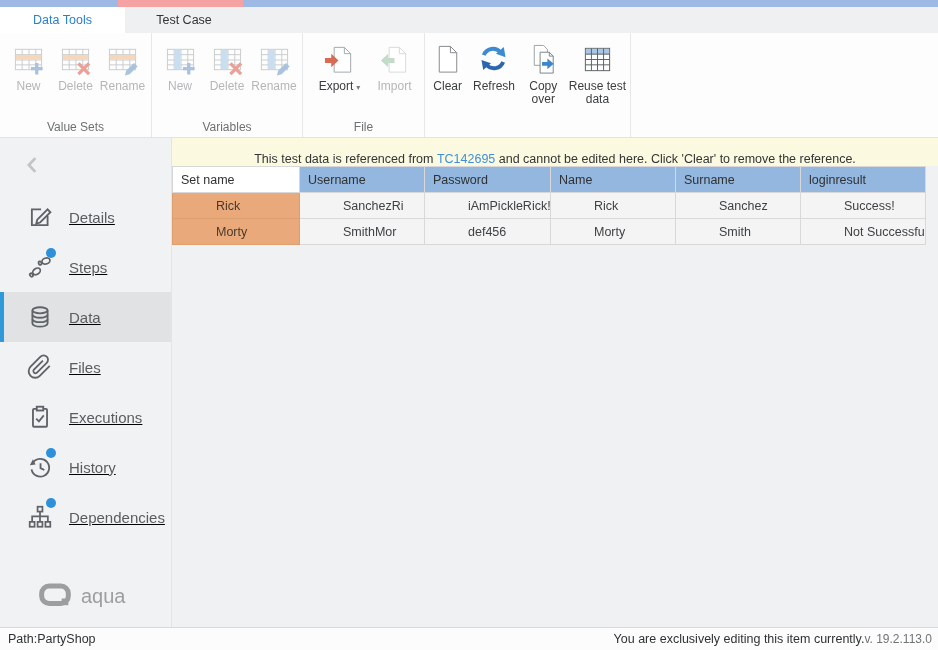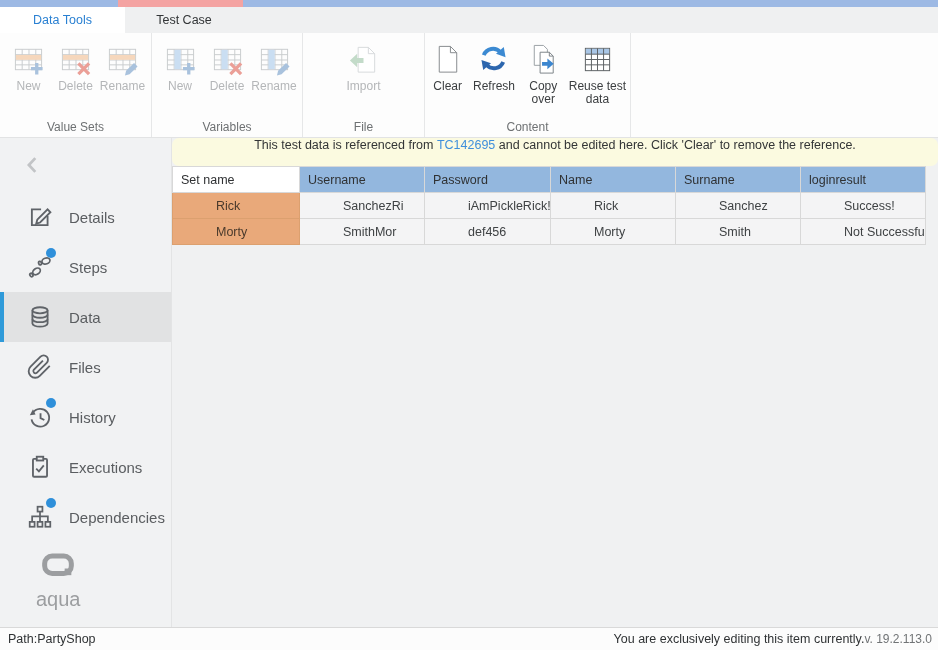--- a/index.html
+++ b/index.html
@@ -27,33 +27,33 @@
   .rbtn .ricon { height:35px; display:flex; align-items:center; justify-content:center; }
   .rbtn .rlabel { font-size:12px; line-height:13px; color:#3b3e40; text-align:center; margin-top:3px; white-space:pre-line; }
   .rbtn.disabled .rlabel { color:#b4b6b8; }
   .w47 { width:47px; } .w62 { width:62px; } .w48 { width:48px; } .w42 { width:42px; } .w52 { width:52px; }
   .caret { font-size:8px; color:#7c7f82; margin-left:3px; }
 
   
   .content-row { flex:1; display:flex; min-height:0; }
 
   
-  .sidebar { width:172px; background:#f1f2f3; border-right:1px solid #e3e4e5; position:relative; }
+  .sidebar { width:172px; background:#f1f2f3; border-right:1px solid #e3e4e5; position:relative;text-decoration:underline; }
   .back-row { height:54px; display:flex; align-items:center; padding-left:22px; }
   .nav-item { height:50px; display:flex; align-items:center; padding-left:27px; gap:16px; cursor:pointer; color:#5a5d60; font-size:15px; }
   .nav-item.selected { background:#e1e2e3; box-shadow:inset 4px 0 0 #2f9ad9; }
   .icon-wrap { position:relative; width:26px; height:26px; flex:0 0 26px; }
   .icon-wrap svg { width:26px; height:26px; }
   .dot { position:absolute; top:-6px; right:-3px; width:10px; height:10px; border-radius:50%; background:#2f90da; }
-  .logo { position:absolute; bottom:16px; left:36px; display:flex; align-items:center; gap:7px;flex-direction:column; }
+  .logo { position:absolute; bottom:16px; left:36px; display:flex; align-items:center; gap:7px; }
   .logo .logotext { font-size:20px; color:#9c9ea0; }
 
   
   .main { flex:1; background:#f0f1f2; display:flex; flex-direction:column; min-width:0; }
-  .notice { height:28px; background:#fbfae0; display:flex; align-items:flex-start; justify-content:center; font-size:12.5px; color:#333536; white-space:pre;border-radius:7px; }
+  .notice { height:28px; background:#fbfae0; display:flex; align-items:flex-end; justify-content:center; font-size:12.5px; color:#333536; white-space:pre; }
   .notice .ref-link { color:#3f8fdc; }
 
   table.data { border-collapse:collapse; width:753px; table-layout:fixed; font-size:12.5px; background:#f4f4f5;border-radius:13px; }
   table.data th, table.data td { border:1px solid #d8d8d8; height:26px; padding:0 0 0 8px; text-align:left; font-weight:normal; overflow:hidden; white-space:nowrap; }
   table.data th { background:#93b7de; color:#2f3133; }
   table.data th.corner { background:#ffffff; }
   table.data td { background:#f4f4f5; color:#3f4244;padding-left:43px; }
   table.data td.setname { background:#e9a97a; color:#4a3a2c; border-color:#dca06f; }
 
   
@@ -170,20 +170,30 @@
               <rect x="10.8" y="7" width="6.4" height="20" fill="#cadef2"></rect>
               <path d="M19.5 33.5l1.2-4.8 8.2-8.2 3.6 3.6-8.2 8.2z" fill="#a9c2dd"></path>
             </svg>
         </span>
         <span class="rlabel">Rename</span>
       </div>
       <div class="gtitle">Variables</div>
     </div>
 
     <div class="rgroup g-file">
+      <div class="rbtn w62">
+        <span class="ricon">
+          <svg width="33" height="33" viewBox="0 0 34 34">
+              <path d="M11.5 4.5H22l6.5 6.5v19h-17z" fill="#fff" stroke="#a3a7aa"></path>
+              <path d="M22 4.5V11h6.5" fill="none" stroke="#a3a7aa"></path>
+              <path d="M2 15.5h6.5V11l7.5 7-7.5 7v-4.5H2z" fill="#d96a54"></path>
+            </svg>
+        </span>
+        <span class="rlabel"><span>Export</span><span class="caret">▾</span></span>
+      </div>
       <div class="rbtn w48 disabled">
         <span class="ricon">
           <svg width="33" height="33" viewBox="0 0 34 34">
               <path d="M11.5 4.5H22l6.5 6.5v19h-17z" fill="#fff" stroke="#d7dadc"></path>
               <path d="M22 4.5V11h6.5" fill="none" stroke="#d7dadc"></path>
               <path d="M17 15.5h-6.5V11L3 18l7.5 7v-4.5H17z" fill="#c3dbc9"></path>
             </svg>
         </span>
         <span class="rlabel">Import</span>
       </div>
@@ -229,21 +239,20 @@
           <svg width="33" height="33" viewBox="0 0 34 34">
               <rect x="4.5" y="5.5" width="25" height="23" fill="#fff" stroke="#5c6063"></rect>
               <rect x="5" y="6" width="24" height="5.5" fill="#a9c6e6"></rect>
               <g stroke="#5c6063" fill="none">
                 <path d="M4.5 11.5h25M4.5 17h25M4.5 22.5h25M10.75 5.5v23M17 5.5v23M23.25 5.5v23"></path>
               </g>
             </svg>
         </span>
         <span class="rlabel">Reuse test data</span>
       </div>
-      <div class="gtitle">Content</div>
     </div>
 
   </div>
 
   <div class="content-row">
 
     <aside class="sidebar">
       <div class="back-row">
         <span>
           <svg width="22" height="22" viewBox="0 0 24 24">
@@ -296,38 +305,38 @@
           <svg viewBox="0 0 24 24" fill="none" stroke="#5f6368" stroke-width="1.7">
               <path d="M21 11l-9.2 9.2a6 6 0 01-8.5-8.5l9.2-9.2a4 4 0 015.7 5.7l-9.2 9.2a2 2 0 01-2.8-2.8l8.5-8.5"></path>
             </svg>
         </span>
         <span>Files</span>
       </div>
 
       <div class="nav-item">
         <span class="icon-wrap">
           <svg viewBox="0 0 24 24" fill="none" stroke="#5f6368" stroke-width="1.7">
+              <rect x="5.5" y="4.5" width="13" height="16.5" rx="1"></rect>
+              <rect x="9" y="2.5" width="6" height="3.5" fill="#f1f2f3"></rect>
+              <path d="M8.5 13.5l2.5 2.5 4.5-5.5"></path>
+            </svg>
+        </span>
+        <span>Executions</span>
+      </div>
+
+      <div class="nav-item">
+        <span class="icon-wrap">
+          <svg viewBox="0 0 24 24" fill="none" stroke="#5f6368" stroke-width="1.7">
               <path d="M5.4 8.2a8.2 8.2 0 11-1.2 6"></path>
               <polygon points="2.6,10.4 7.9,9.6 5.5,4.8" fill="#5f6368" stroke="none"></polygon>
               <polyline points="12.5 8.5 12.5 13 16 14.8"></polyline>
             </svg>
           <span class="dot"></span>
         </span>
         <span>History</span>
-      </div>
-
-      <div class="nav-item">
-        <span class="icon-wrap">
-          <svg viewBox="0 0 24 24" fill="none" stroke="#5f6368" stroke-width="1.7">
-              <rect x="5.5" y="4.5" width="13" height="16.5" rx="1"></rect>
-              <rect x="9" y="2.5" width="6" height="3.5" fill="#f1f2f3"></rect>
-              <path d="M8.5 13.5l2.5 2.5 4.5-5.5"></path>
-            </svg>
-        </span>
-        <span>Executions</span>
       </div>
 
       <div class="nav-item">
         <span class="icon-wrap">
           <svg viewBox="0 0 24 24" fill="none" stroke="#5f6368" stroke-width="1.6">
               <rect x="9.75" y="2.5" width="4.5" height="4.5"></rect>
               <rect x="2.5" y="16.5" width="4.5" height="4.5"></rect>
               <rect x="9.75" y="16.5" width="4.5" height="4.5"></rect>
               <rect x="17" y="16.5" width="4.5" height="4.5"></rect>
               <path d="M12 7v4.5M4.75 16.5v-5h14.5v5M12 11.5v5"></path>

